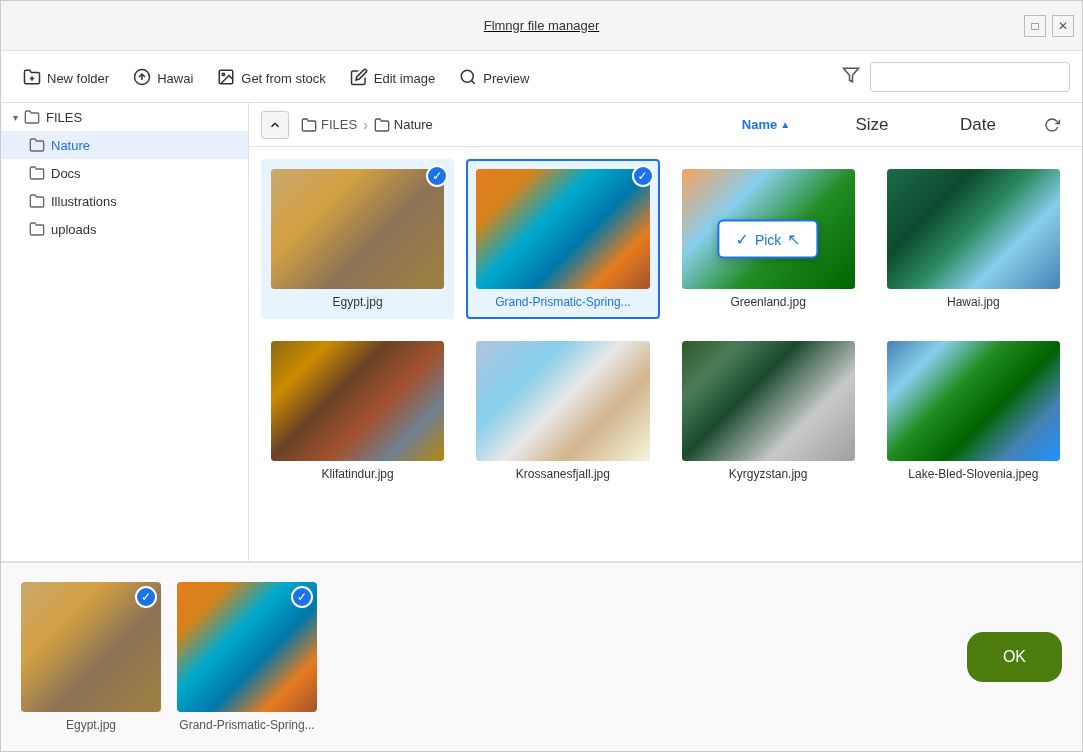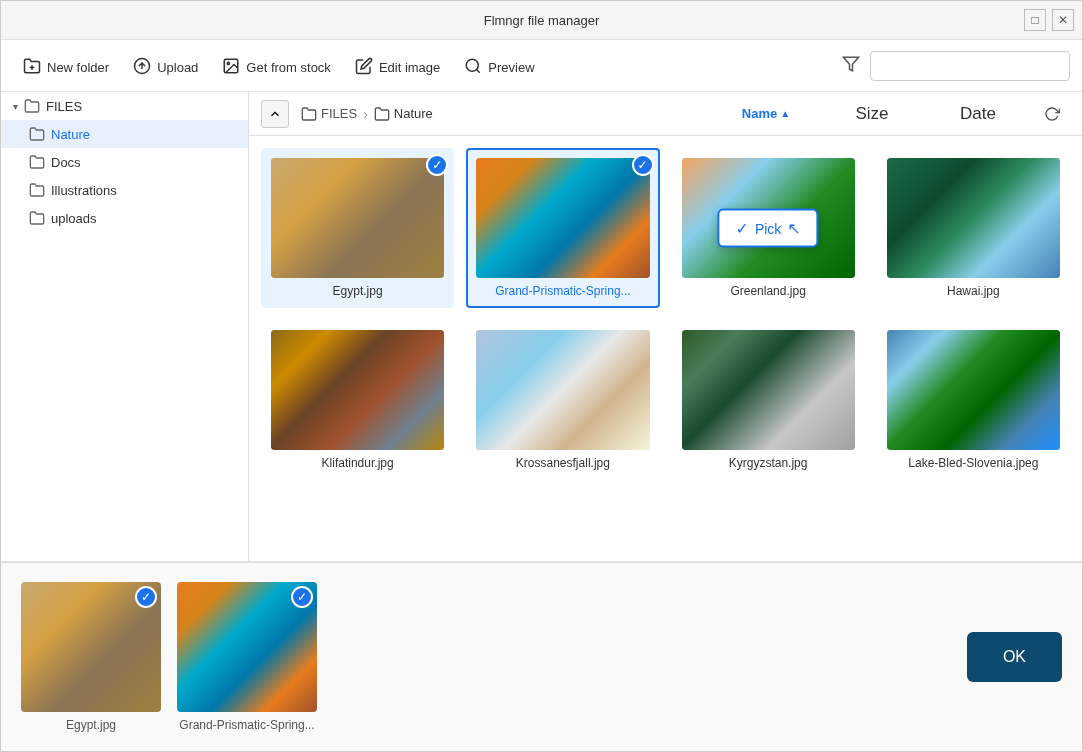--- a/index.html
+++ b/index.html
@@ -1,21 +1,21 @@
 <!DOCTYPE html>
 <html><head>
   <meta charset="utf-8">
   <style>
     * { box-sizing: border-box; margin: 0; padding: 0; }
     body { font-family: -apple-system, BlinkMacSystemFont, 'Segoe UI', sans-serif; background: #f0f0f0; font-size: 13px; user-select: none; }
     
     .window { width: 1083px; height: 752px; background: #fff; border: 1px solid #ccc; display: flex; flex-direction: column; position: relative; }
     
     
-    .titlebar { height: 39px; background: #f5f5f5; border-bottom: 1px solid #e0e0e0; display: flex; align-items: center; justify-content: center; position: relative; }
+    .titlebar { height: 50px; background: #f5f5f5; border-bottom: 1px solid #e0e0e0; display: flex; align-items: center; justify-content: center; position: relative; text-decoration: underline; }
     .titlebar-title { font-size: 13px; color: #333; font-weight: 500; }
     .titlebar-controls { position: absolute; right: 8px; display: flex; gap: 6px; }
     .titlebar-btn { width: 22px; height: 22px; border: 1px solid #bbb; background: #f5f5f5; cursor: pointer; display: flex; align-items: center; justify-content: center; font-size: 12px; color: #555; }
     
     
     .toolbar { height: 52px; background: #fff; border-bottom: 1px solid #e0e0e0; display: flex; align-items: center; padding: 0 12px; gap: 4px; }
     .toolbar-btn { display: flex; align-items: flex-end; gap: 6px; padding: 6px 10px; border: none; background: transparent; cursor: pointer; color: #333; font-size: 13px; border-radius: 4px; }
     .toolbar-btn svg { width: 18px; height: 18px; }
     .toolbar-spacer { flex: 1; }
     .toolbar-filter-btn { padding: 6px; border: none; background: transparent; cursor: pointer; color: #555; }
@@ -68,21 +68,21 @@
     
     
     .bottom-panel { height: 190px; background: #f9f9f9; border-top: 2px solid #e0e0e0; display: flex; align-items: center; padding: 12px 20px; gap: 16px; }
     .bottom-selected { display: flex; gap: 16px; }
     .bottom-thumb-wrap { position: relative; display: flex; flex-direction: column; align-items: center; gap: 6px; }
     .bottom-thumb { width: 140px; height: 130px; border-radius: 4px; background: #ddd; overflow: hidden; }
     .bottom-thumb-img { width: 100%; height: 100%; background-size: cover; background-position: center; }
     .bottom-check { position: absolute; top: 4px; right: 4px; width: 22px; height: 22px; background: #1a73e8; border-radius: 50%; display: flex; align-items: center; justify-content: center; color: white; font-size: 12px; border: 2px solid white; }
     .bottom-fname { font-size: 12px; color: #555; text-align: center; }
     .bottom-spacer { flex: 1; }
-    .ok-btn { background: #0c4a6e; color: white; border: none; padding: 16px 36px; font-size: 16px; font-weight: 500; border-radius: 6px; cursor: pointer; }
+    .ok-btn { background: #4d7c0f; color: white; border: none; padding: 16px 36px; font-size: 16px; font-weight: 500; border-radius: 16px; cursor: pointer; }
     
     
     .thumb-egypt { background: linear-gradient(135deg, #c8a96e 0%, #d4a043 30%, #8b7355 60%, #a08040 100%); }
     .thumb-grand-prismatic { background: linear-gradient(135deg, #e87c1e 0%, #d4831a 20%, #00aacc 40%, #0077aa 60%, #e87c1e 80%, #a0522d 100%); }
     .thumb-greenland { background: linear-gradient(135deg, #f4a460 0%, #87ceeb 30%, #228b22 60%, #006400 100%); }
     .thumb-hawai { background: linear-gradient(135deg, #1a6b4a 0%, #0d4a2e 30%, #2d8a5e 50%, #87ceeb 70%, #4682b4 100%); }
     .thumb-klifatindur { background: linear-gradient(135deg, #8b6914 0%, #cd8b00 20%, #6b4226 40%, #a0522d 60%, #708090 80%, #b8860b 100%); }
     .thumb-krossanesfjall { background: linear-gradient(135deg, #b0c4de 0%, #87ceeb 30%, #e8e8e8 50%, #d2b48c 70%, #f5f5dc 100%); }
     .thumb-kyrgyzstan { background: linear-gradient(135deg, #2d5a27 0%, #4a7c59 20%, #1a4a2e 40%, #c8c8c8 70%, #a0a0a0 100%); }
     .thumb-lake-bled { background: linear-gradient(135deg, #4682b4 0%, #87ceeb 20%, #228b22 40%, #006400 60%, #4682b4 80%, #1e90ff 100%); }
@@ -108,21 +108,21 @@
           <line x1="9" y1="14" x2="15" y2="14"></line>
         </svg>
       <span>New folder</span>
     </button>
     <button class="toolbar-btn">
       <svg viewBox="0 0 24 24" fill="none" stroke="currentColor" stroke-width="2">
           <circle cx="12" cy="12" r="10"></circle>
           <polyline points="16 12 12 8 8 12"></polyline>
           <line x1="12" y1="8" x2="12" y2="16"></line>
         </svg>
-      <span>Upload</span>
+      <span>Hawai</span>
     </button>
     <button class="toolbar-btn">
       <svg viewBox="0 0 24 24" fill="none" stroke="currentColor" stroke-width="2">
           <rect x="3" y="3" width="18" height="18" rx="2"></rect>
           <circle cx="8.5" cy="8.5" r="1.5"></circle>
           <polyline points="21 15 16 10 5 21"></polyline>
         </svg>
       <span>Get from stock</span>
     </button>
     <button class="toolbar-btn">

